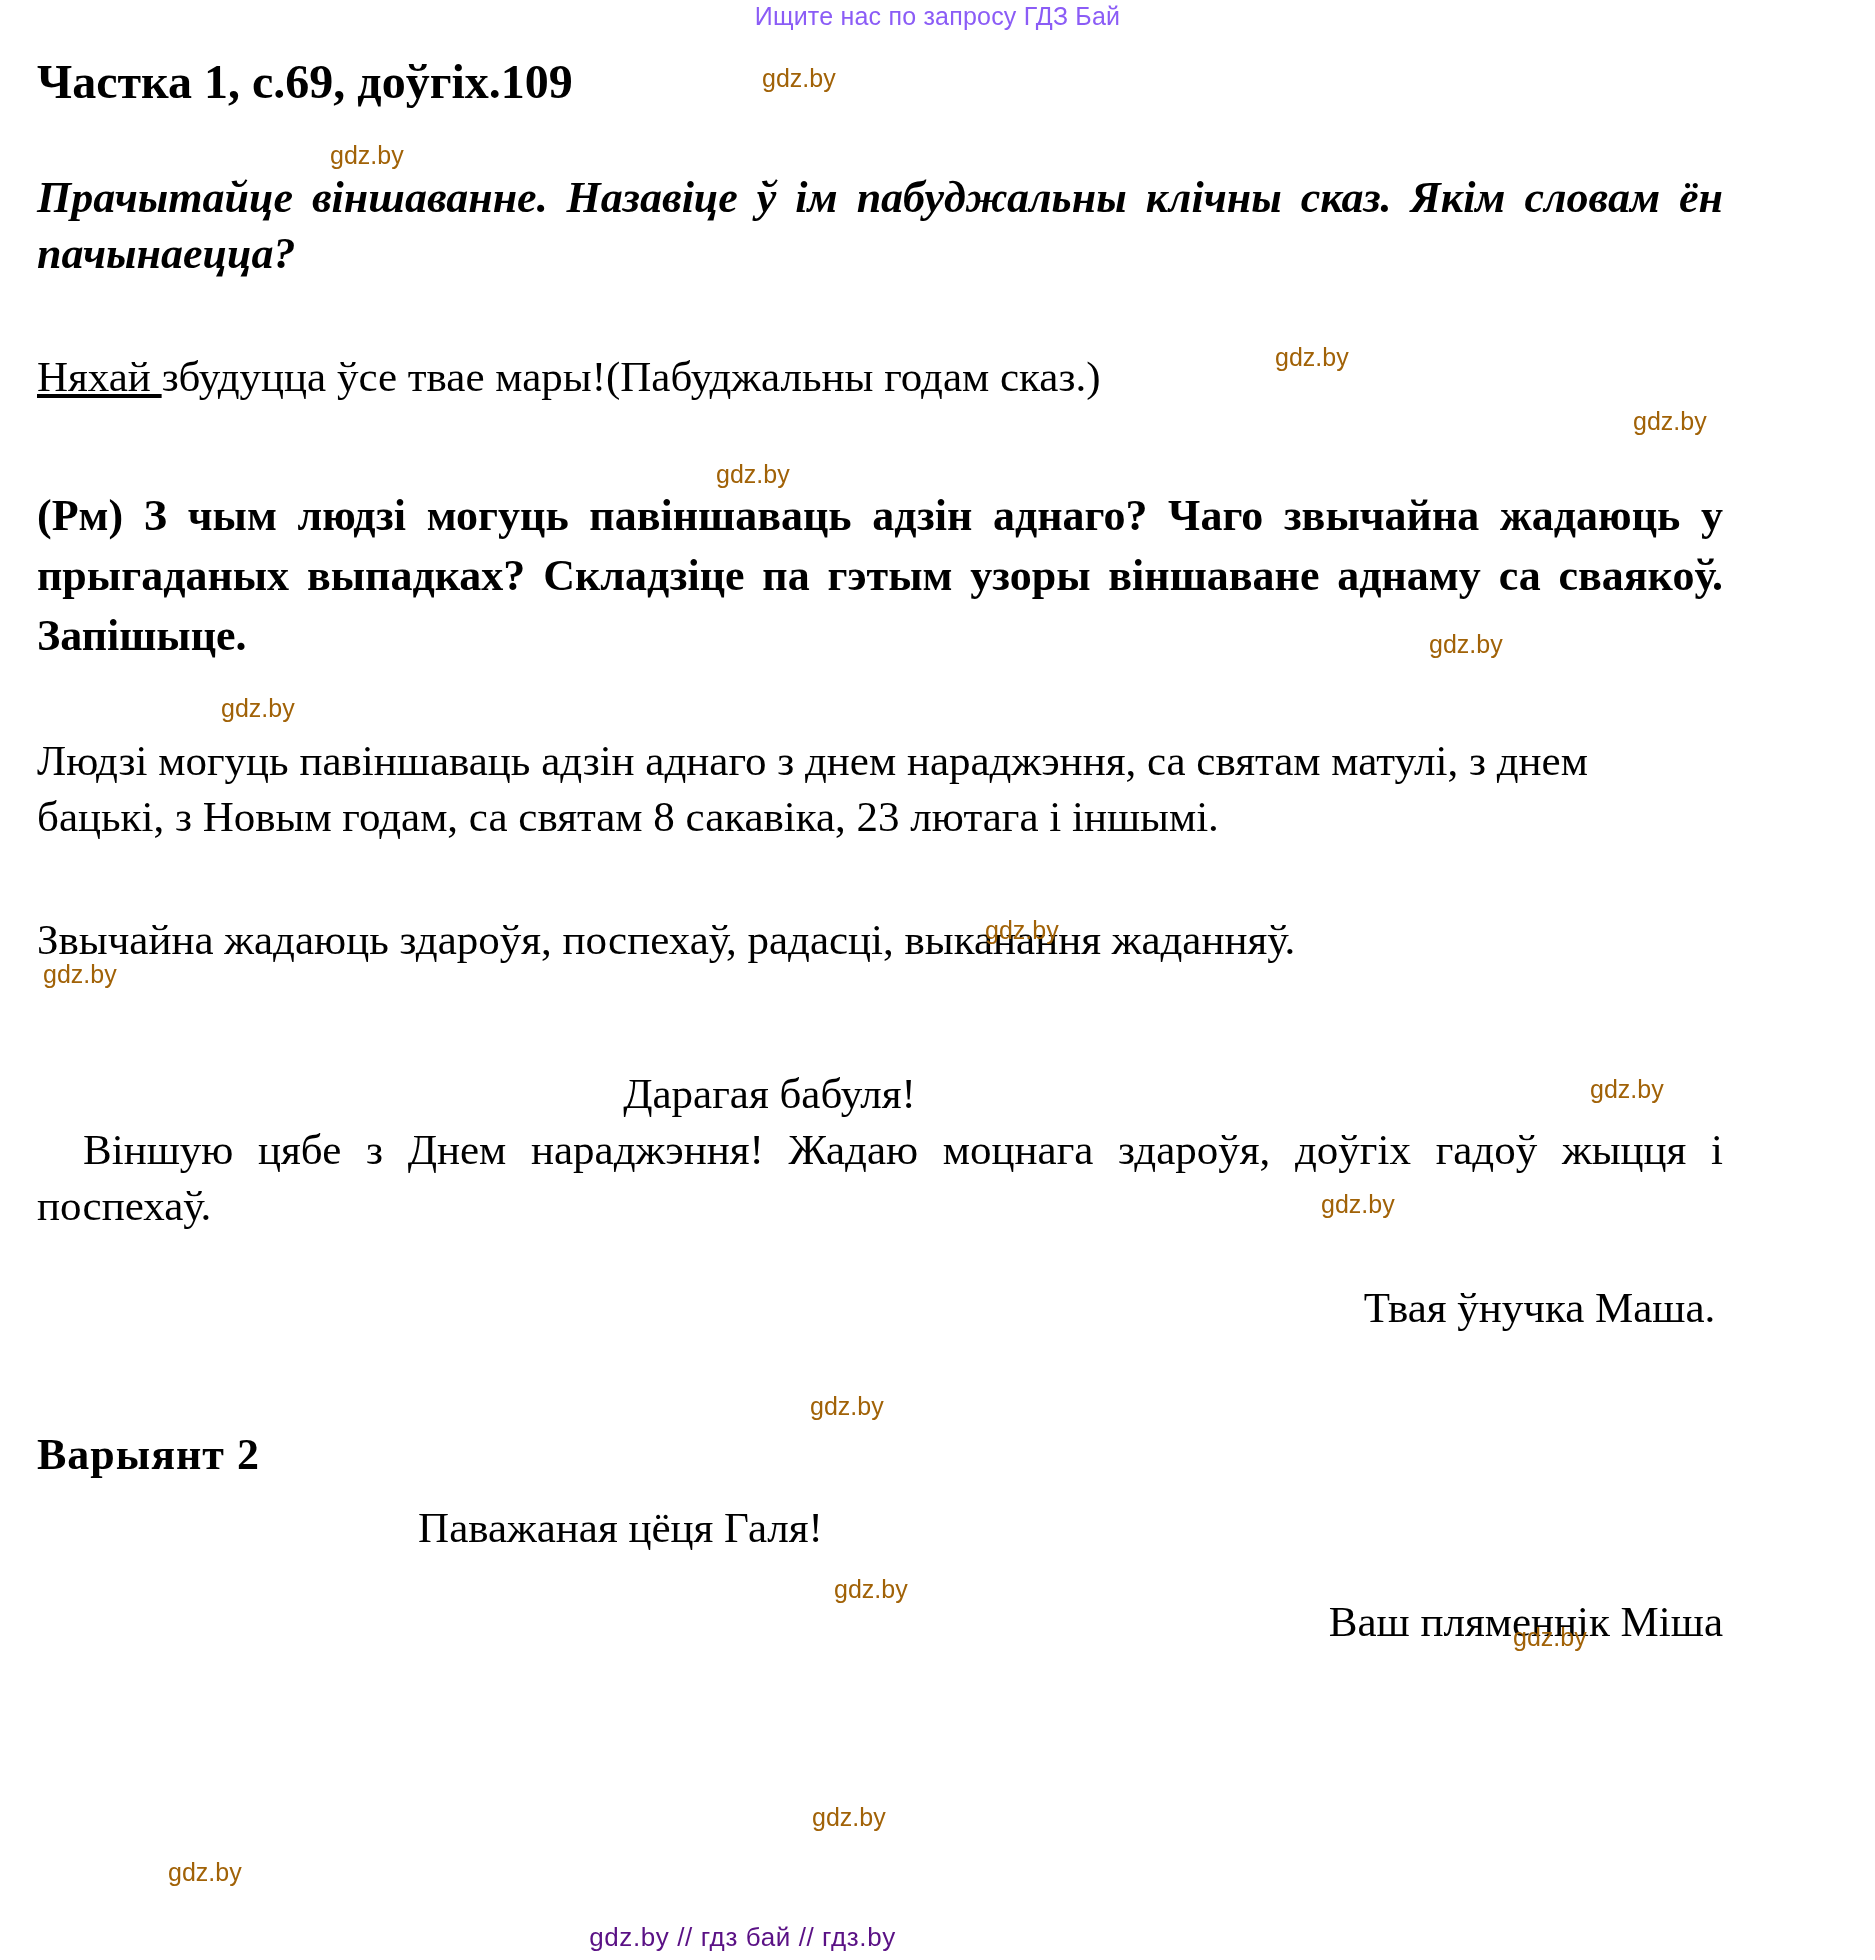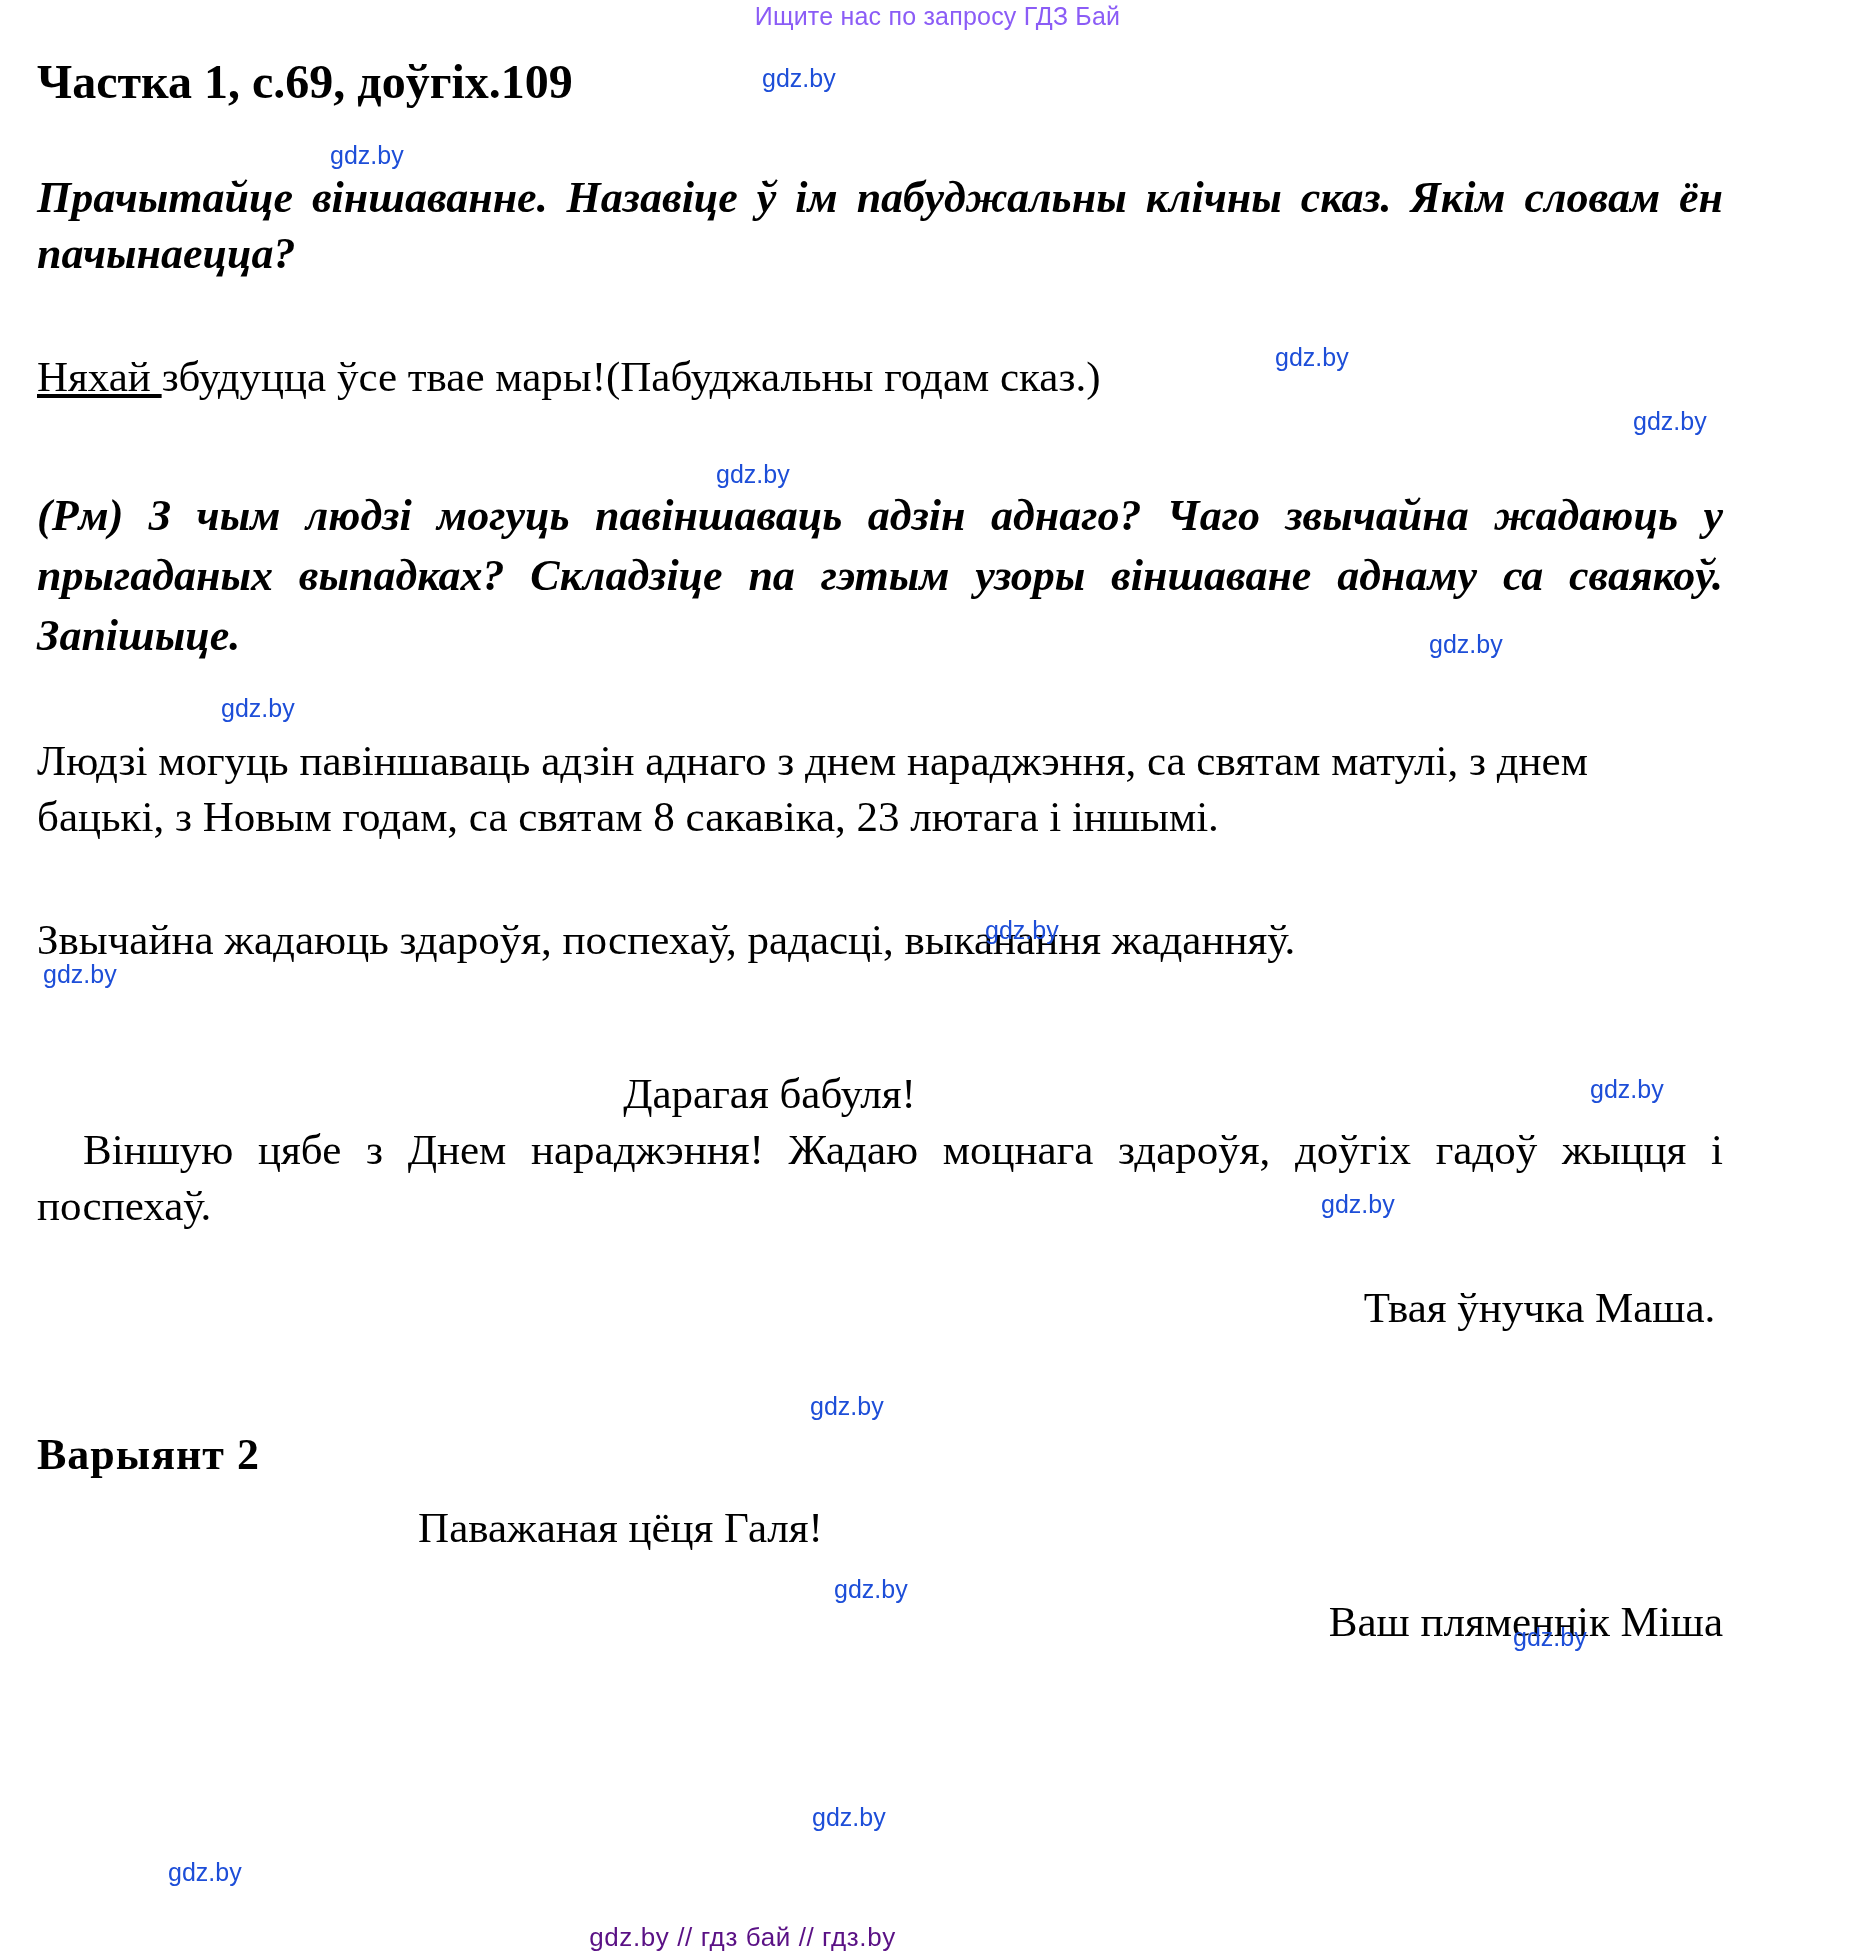--- a/index.html
+++ b/index.html
@@ -90,21 +90,20 @@
   .answer-line .u {
     text-decoration: underline;
     text-decoration-thickness: 3.8px;
     text-underline-offset: 2.9px;
   }
 
   .task-q2 {
     font-size: 44px;
     line-height: 60px;
     font-weight: bold;
-    font-style: italic;
     text-align: justify;
     text-align-last: left;
     margin: 0;
   }
 
   .para {
     font-size: 43px;
     line-height: 56px;
     margin: 0;
     text-align: left;
@@ -152,21 +151,21 @@
   .sp-70 { height: 67px; }
   .sp-84 { height: 81px; }
   .sp-96 { height: 92px; }
 
   
   .wm {
     position: absolute;
     font-family: "Liberation Sans", "DejaVu Sans", sans-serif;
     font-size: 25px;
     line-height: 27px;
-    color: #1d4ed8;
+    color: #a16207;
     white-space: nowrap;
     pointer-events: none;
     user-select: none;
   }
 </style>
 </head>
 <body>
 
 <div class="page">
 

